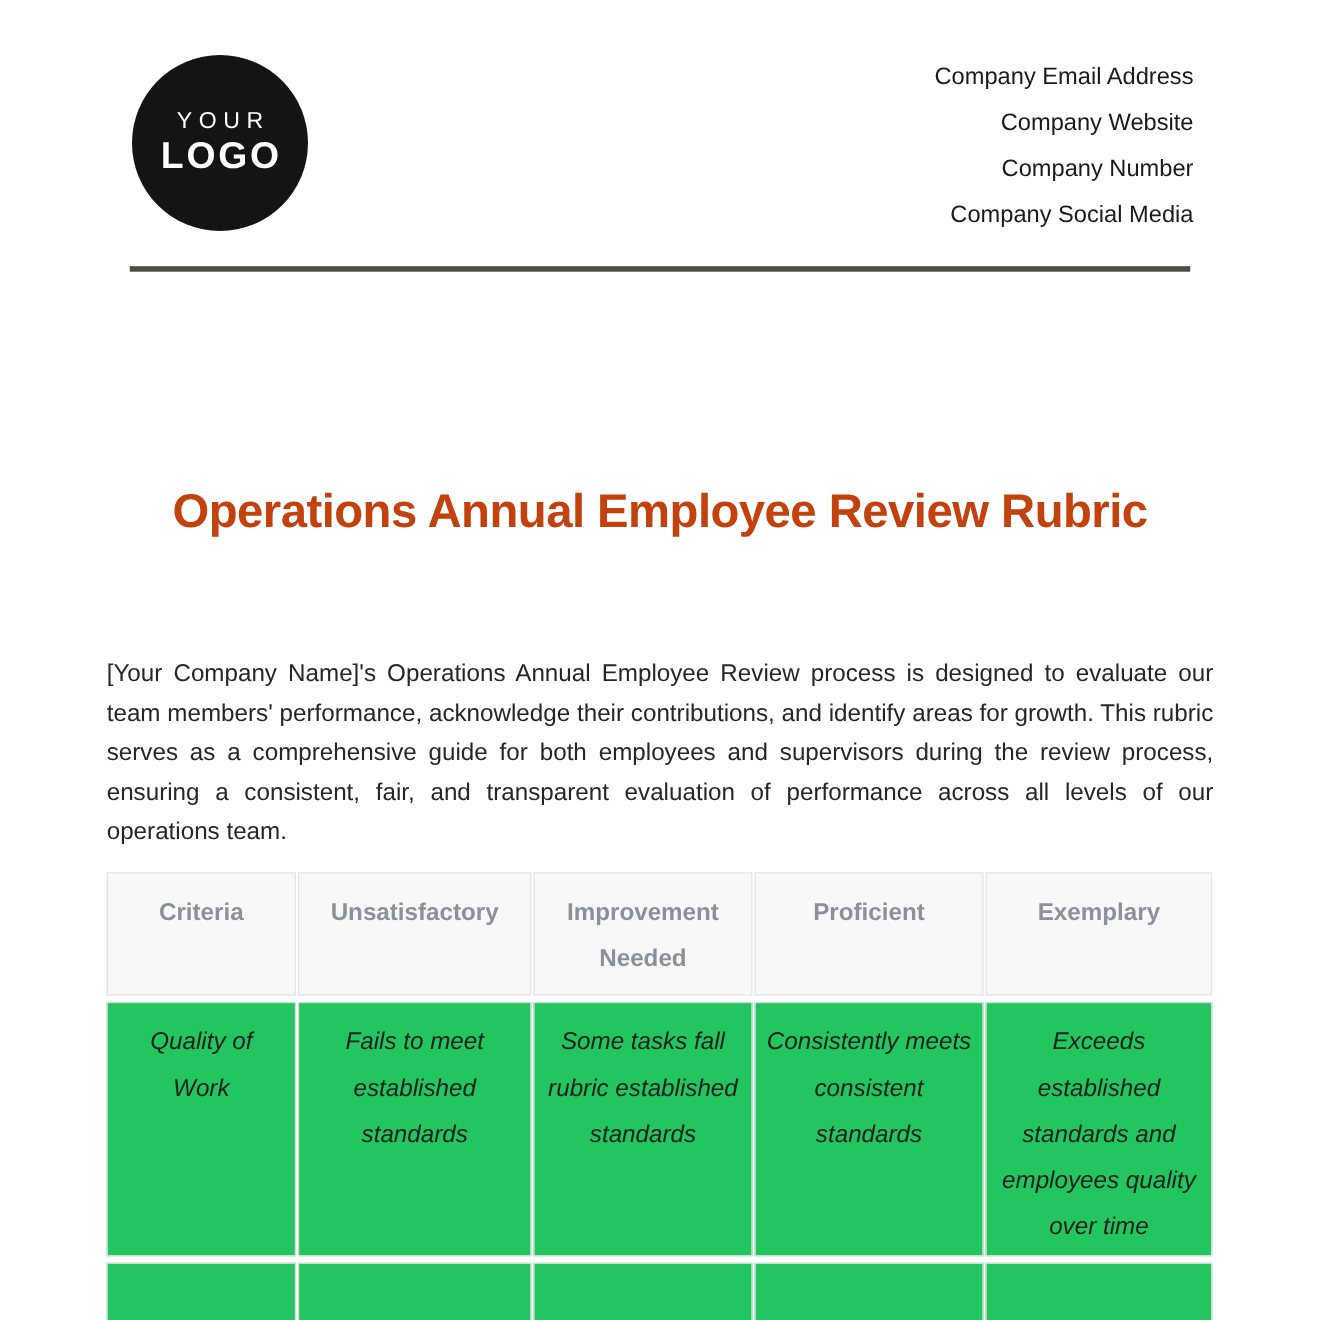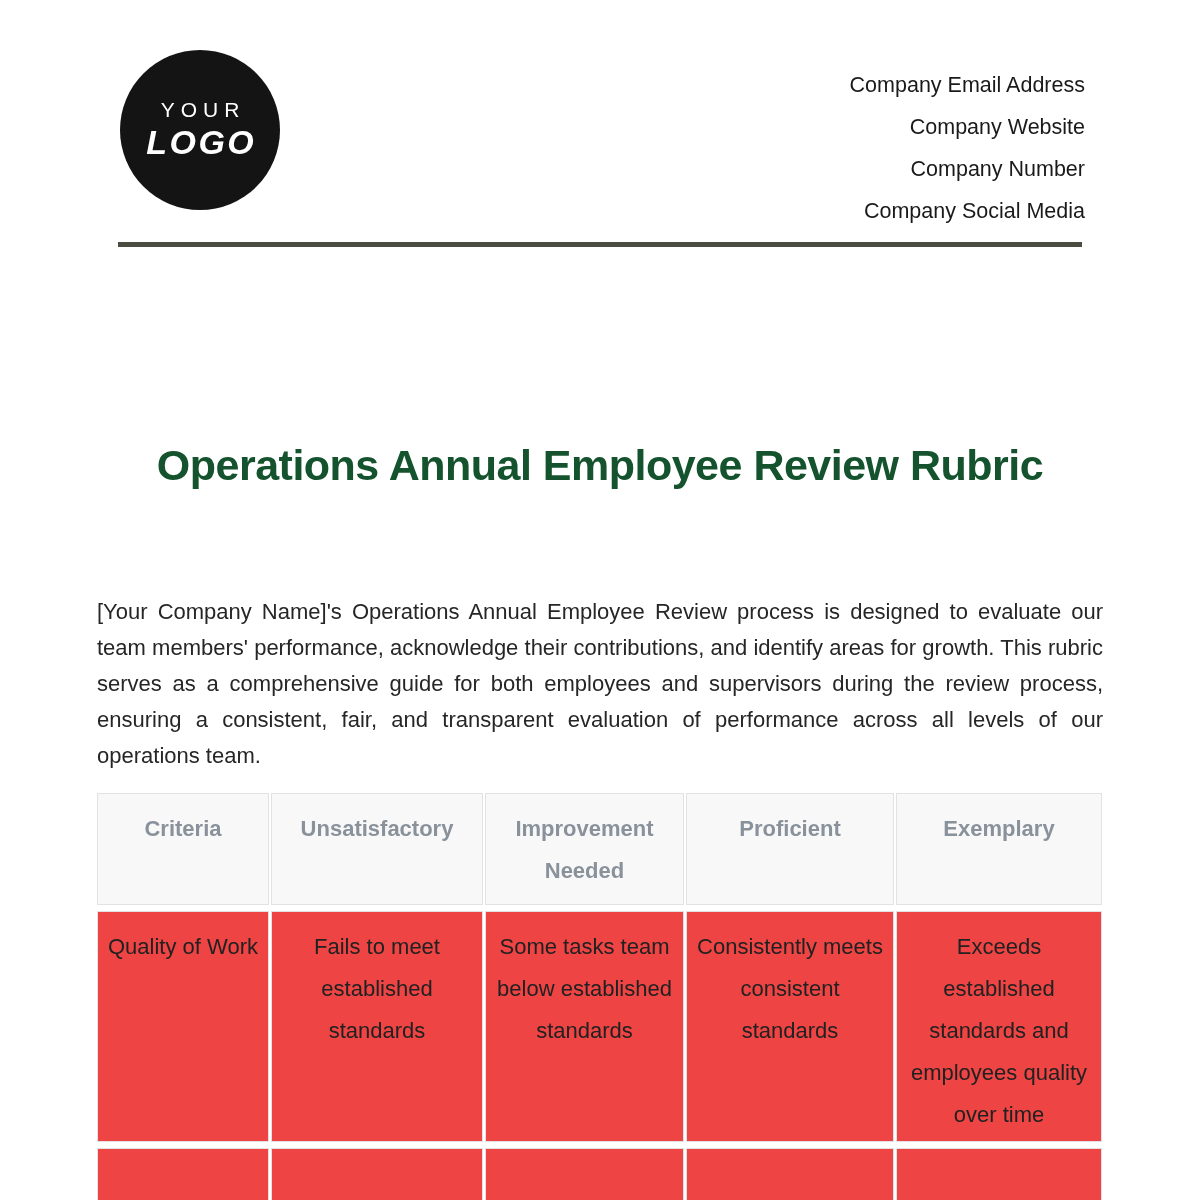--- a/index.html
+++ b/index.html
@@ -35,25 +35,24 @@
     padding-left: 6px; 
     line-height: 1.15;
   }
   .logo-logo {
     color: #ffffff;
     font-size: 34px;
     font-weight: 700;
     letter-spacing: 2.5px;
     padding-left: 2.5px;
     line-height: 1.15;
-    font-style: italic;
   }
   .contact {
     position: absolute;
-    top: 64px;
+    top: 48px;
     right: 115px;
     text-align: right;
     font-size: 21.5px;
     font-weight: 500;
     line-height: 42px;
     color: #1a1a1a;
     white-space: nowrap;
   }
   .divider {
     position: absolute;
@@ -68,21 +67,21 @@
   .doc-title {
     position: absolute;
     top: 406px;
     left: 140px;
     width: 920px;
     text-align: center;
     font-size: 43px;
     line-height: 60px;
     font-weight: 700;
     letter-spacing: -0.5px;
-    color: #14532d;
+    color: #c2410c;
   }
   .intro {
     position: absolute;
     top: 572px;
     left: 97px;
     width: 1006px;
     font-size: 22px;
     line-height: 36px;
     text-align: justify;
     color: #262626;
@@ -108,24 +107,25 @@
     overflow: hidden;
   }
   .rubric-table th {
     background: var(--header-bg, #f8f8f9);
     color: var(--header-text, #89919b);
     font-weight: 700;
     padding: 14px 8px 12px;
     margin-top: 16px;
   }
   .rubric-table td {
-    background: #ef4444;
+    background: #22c55e;
     color: #212121;
     font-weight: 400;
     padding: 14px 10px 5px;
+    font-style: italic;
   }
   .partial-row td { height: 60px; }
 </style>
 </head>
 <body>
 
 <div class="page">
 
   <div class="logo-circle">
     <div class="logo-your">YOUR</div>
@@ -159,21 +159,21 @@
         <th>Unsatisfactory</th>
         <th>Improvement Needed</th>
         <th>Proficient</th>
         <th>Exemplary</th>
       </tr>
     </thead>
     <tbody>
       <tr>
         <td>Quality of Work</td>
         <td>Fails to meet established standards</td>
-        <td>Some tasks team below established standards</td>
+        <td>Some tasks fall rubric established standards</td>
         <td>Consistently meets consistent standards</td>
         <td>Exceeds established standards and employees quality over time</td>
       </tr>
       <tr class="partial-row">
         <td></td>
         <td></td>
         <td></td>
         <td></td>
         <td></td>
       </tr>

